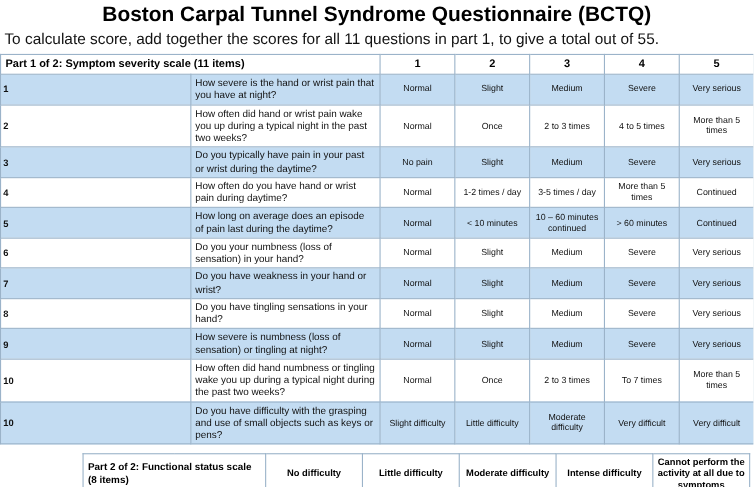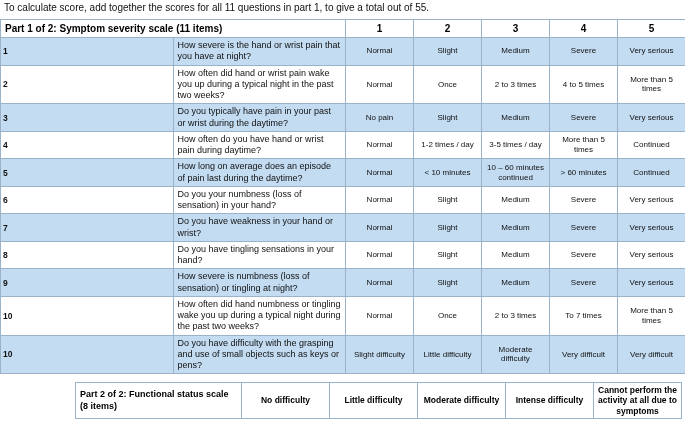--- a/index.html
+++ b/index.html
@@ -6,21 +6,21 @@
   .page{
     width:685px;height:443px;box-sizing:border-box;
     font-family:"Liberation Sans","DejaVu Sans",sans-serif;
     color:#111;background:#fff;overflow:hidden;
   }
   h1[data-name="page-title"]{
     margin:3px 0 2px 0;text-align:center;
     font-size:19px;font-weight:bold;color:#000;
   }
   p[data-name="instructions"]{
-    margin:2px 0 6px 4px;font-size:10px;color:#111;
+    margin:2px 0 6px 4px;font-size:14px;color:#111;
   }
   table{border-collapse:collapse;table-layout:fixed;}
   td,th{border:1px solid #9bb3c9;box-sizing:border-box;vertical-align:middle;}
   
   .t1{width:685px;}
   .t1 th.p1title{
     width:345px;text-align:left;font-size:10px;font-weight:bold;
     padding:3px 4px;background:#fff;color:#000;
   }
   .t1 th.colhead{
@@ -41,20 +41,21 @@
     width:88px;text-align:center;font-size:8.5px;font-weight:bold;
     padding:2px 3px;background:#fff;line-height:1.2;color:#000;
   }
   .t2 tr{height:15px;}
   tr.shaded td{background:#c3dcf2;}
 </style>
 </head>
 <body>
 
 <div class="page" data-name="page">
+  <h1 data-name="page-title">Boston Carpal Tunnel Syndrome Questionnaire (BCTQ)</h1>
   <p data-name="instructions">To calculate score, add together the scores for all 11 questions in part 1, to give a total out of 55.</p>
 
   <table class="t1" data-name="symptom-severity-table">
     <thead>
       <tr data-name="part1-header-row">
         <th class="p1title" colspan="2" data-name="part1-title">Part 1 of 2: Symptom severity scale (11 items)</th>
       <th class="colhead" data-name="score-column-header">1</th>
           <th class="colhead" data-name="score-column-header">2</th>
           <th class="colhead" data-name="score-column-header">3</th>
           <th class="colhead" data-name="score-column-header">4</th>

